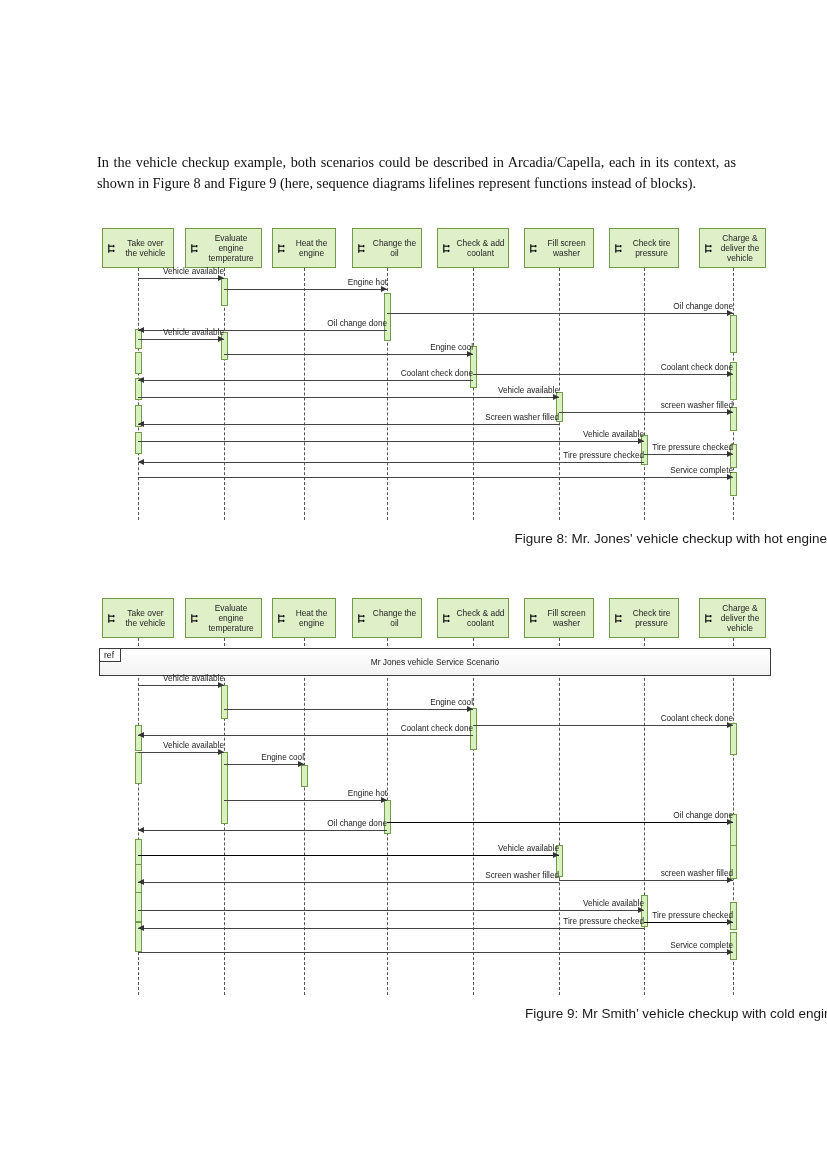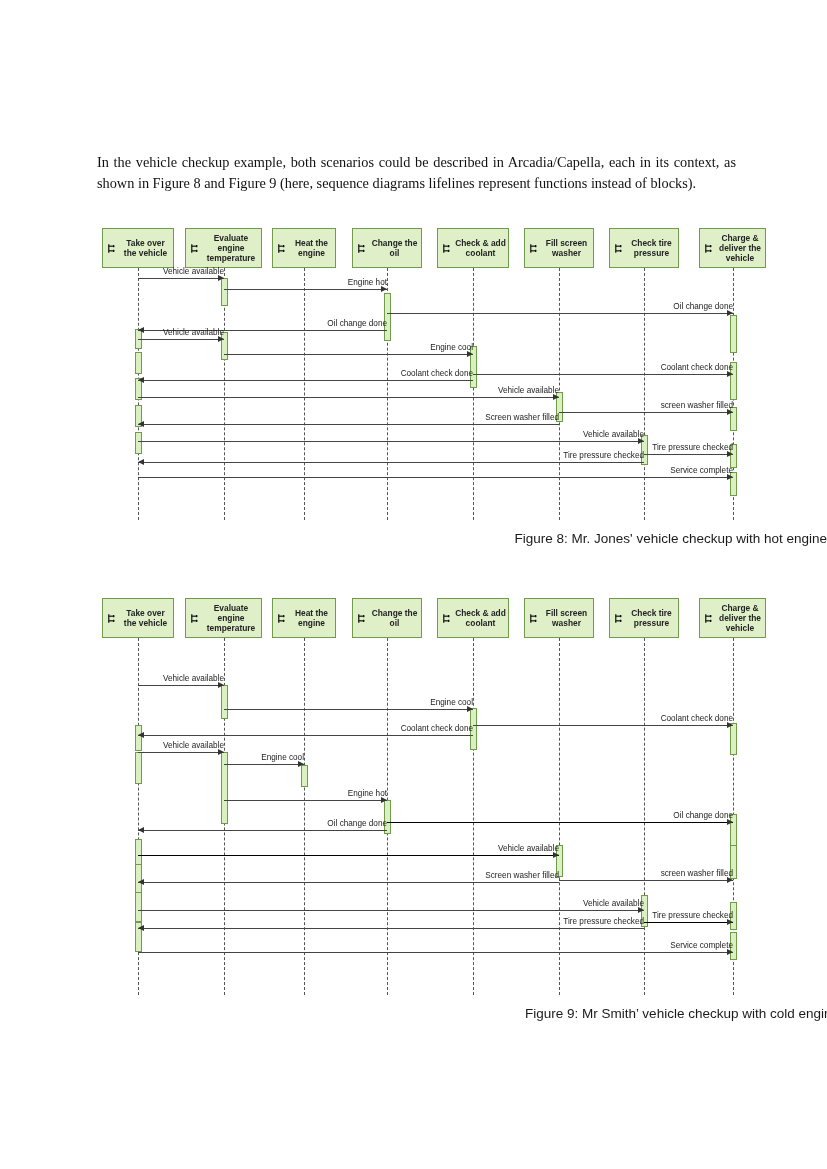--- a/index.html
+++ b/index.html
@@ -43,21 +43,21 @@
     position:absolute;
     background:#dff0c8;
     border:1px solid #6f9b4a;
     box-sizing:border-box;
     display:flex;align-items:center;justify-content:flex-start;
     padding-left:3px;
   }
   .lf-label{
     font-family:"Liberation Sans", sans-serif;
     font-size:8.4px;color:#222222;line-height:10px;
-    text-align:center;flex:1;padding-right:2px;font-weight:bold;
+    text-align:center;flex:1;padding-right:2px;
   }
   .lf-icon{width:13px;height:13px;flex:0 0 13px;margin-right:1px;}
 
   
   .lifeline{
     position:absolute;width:0;
     border-left:1px dashed #555555;
   }
   
   .exec{
@@ -401,20 +401,24 @@
         </div>
       </div>
       <div class="lifeline" style="left: 138px; top: 46px; height: 357px;"></div>
       <div class="lifeline" style="left: 224px; top: 46px; height: 357px;"></div>
       <div class="lifeline" style="left: 304px; top: 46px; height: 357px;"></div>
       <div class="lifeline" style="left: 387px; top: 46px; height: 357px;"></div>
       <div class="lifeline" style="left: 473px; top: 46px; height: 357px;"></div>
       <div class="lifeline" style="left: 559px; top: 46px; height: 357px;"></div>
       <div class="lifeline" style="left: 644px; top: 46px; height: 357px;"></div>
       <div class="lifeline" style="left: 733px; top: 46px; height: 357px;"></div>
+      <div class="ref-frame" style="left: 99px; top: 56px; width: 672px; height: 28px;">
+        <div class="ref-title">Mr Jones vehicle Service Scenario</div>
+        <div class="ref-tag">ref</div>
+      </div>
       <div class="exec" style="left: 135px; top: 133px; height: 26px;"></div>
       <div class="exec" style="left: 135px; top: 160px; height: 32px;"></div>
       <div class="exec" style="left: 135px; top: 247px; height: 26px;"></div>
       <div class="exec" style="left: 135px; top: 272px; height: 30px;"></div>
       <div class="exec" style="left: 135px; top: 300px; height: 30px;"></div>
       <div class="exec" style="left: 135px; top: 330px; height: 30px;"></div>
       <div class="exec" style="left: 221px; top: 93px; height: 34px;"></div>
       <div class="exec" style="left: 221px; top: 160px; height: 72px;"></div>
       <div class="exec" style="left: 301px; top: 173px; height: 22px;"></div>
       <div class="exec" style="left: 384px; top: 208px; height: 34px;"></div>

